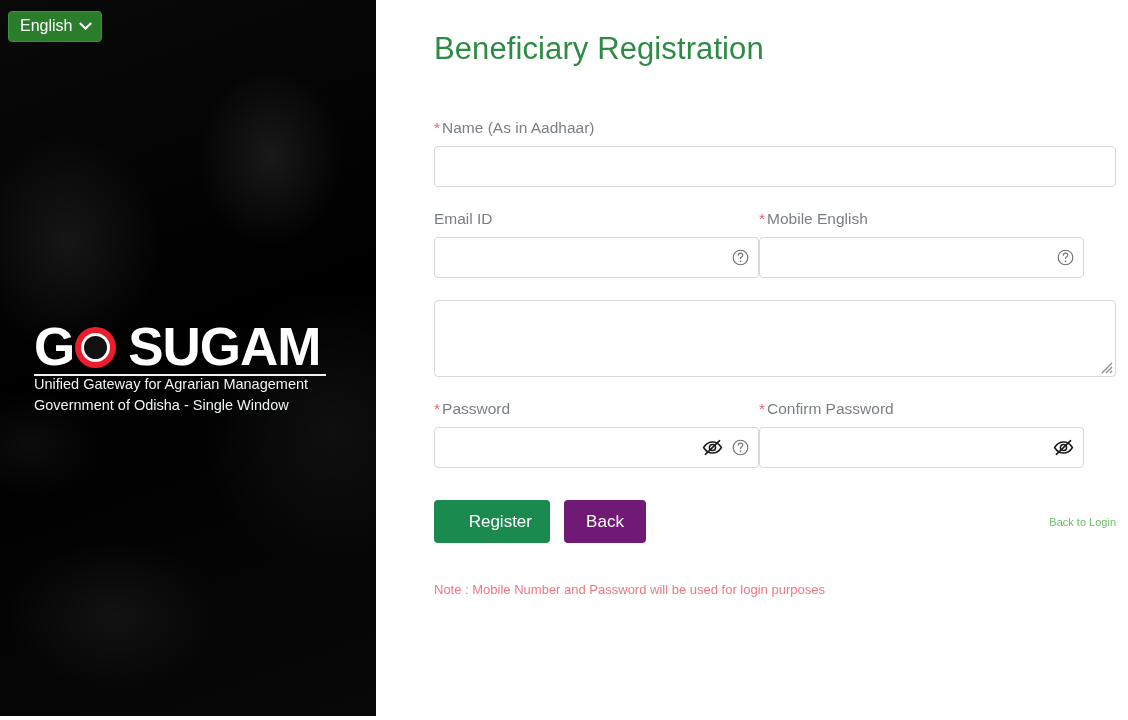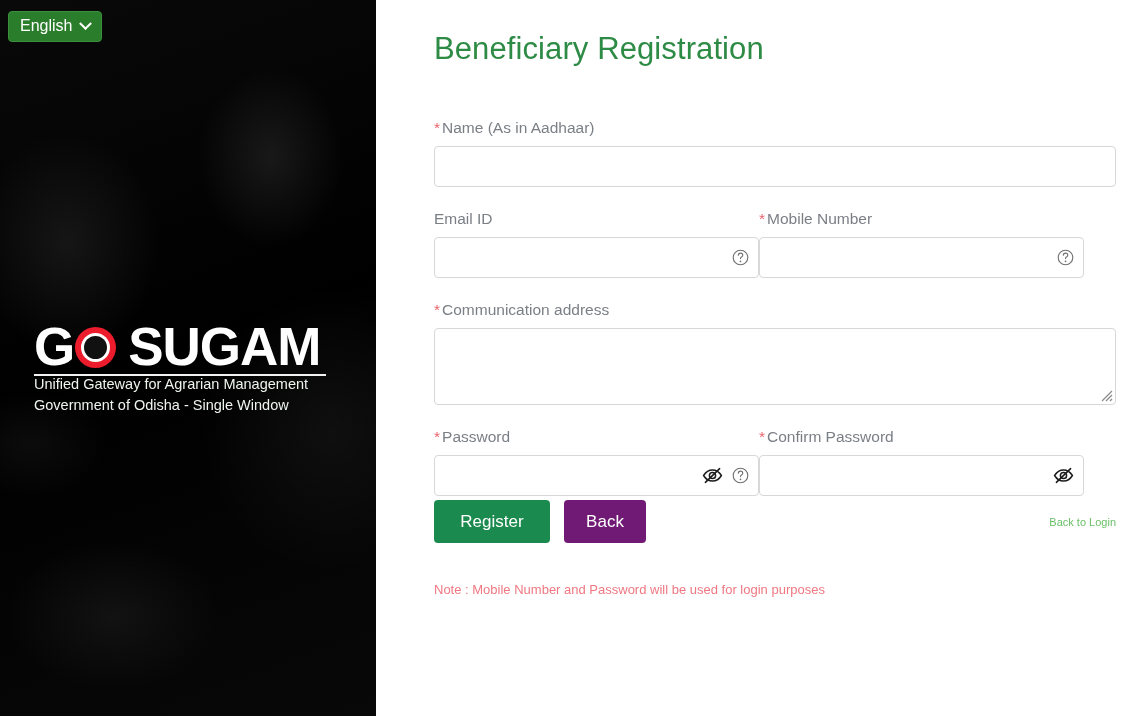--- a/index.html
+++ b/index.html
@@ -238,21 +238,21 @@
     border: none;
     border-radius: 4px;
     color: #ffffff;
     font-size: 17px;
     line-height: 20px;
     font-family: "Liberation Sans", sans-serif;
     cursor: pointer;
     padding: 0 18px;
     height: 43px;
   }
-  .btn-register { background: #1b8a4e; min-width: 116px; }
+  .btn-register { background: #1b8a4e; min-width: 116px; text-align: right; }
   .btn-back { background: #701a75; min-width: 82px; margin-left: 14px; }
 
   .back-login {
     margin-left: auto;
     color: #6abf69;
     font-size: 11px;
     line-height: 20px;
     text-decoration: none;
     cursor: pointer;
   }
@@ -314,36 +314,35 @@
               <svg class="ic" width="17" height="17" viewBox="0 0 17 17" aria-hidden="true">
                 <circle cx="8.5" cy="8.5" r="7.3" fill="none" stroke="#707070" stroke-width="1.1"></circle>
                 <path d="M6.3 6.3c0-1.3 1.05-2.15 2.25-2.15 1.2 0 2.2.8 2.2 2 0 1.25-1.05 1.6-1.65 2.05-.4.3-.55.6-.55 1.05v.35" fill="none" stroke="#707070" stroke-width="1.1" stroke-linecap="round"></path>
                 <circle cx="8.5" cy="12.3" r="0.85" fill="#707070"></circle>
               </svg>
             </span>
           </span>
         </div>
 
         <div class="field half">
-          <label class="label"><span class="req">*</span><span>Mobile Number</span></label>
+          <label class="label"><span class="req">*</span><span>Mobile English</span></label>
           <span class="input-shell">
             <input class="txt has-one" type="text" placeholder="" style="">
             <span class="icon-slot slot-right">
               <svg class="ic" width="17" height="17" viewBox="0 0 17 17" aria-hidden="true">
                 <circle cx="8.5" cy="8.5" r="7.3" fill="none" stroke="#707070" stroke-width="1.1"></circle>
                 <path d="M6.3 6.3c0-1.3 1.05-2.15 2.25-2.15 1.2 0 2.2.8 2.2 2 0 1.25-1.05 1.6-1.65 2.05-.4.3-.55.6-.55 1.05v.35" fill="none" stroke="#707070" stroke-width="1.1" stroke-linecap="round"></path>
                 <circle cx="8.5" cy="12.3" r="0.85" fill="#707070"></circle>
               </svg>
             </span>
           </span>
         </div>
       </div>
 
       <div class="field full">
-        <label class="label"><span class="req">*</span><span>Communication address</span></label>
         <span class="input-shell">
           <textarea class="ta" placeholder="" style=""></textarea>
           <svg class="ta-grip" viewBox="0 0 13 13" aria-hidden="true">
             <path d="M12 2 L2 12 M12 6 L6 12 M12 10 L10 12" stroke="#8a8a8a" stroke-width="1.2" fill="none"></path>
           </svg>
         </span>
       </div>
 
       <div class="row">
 

